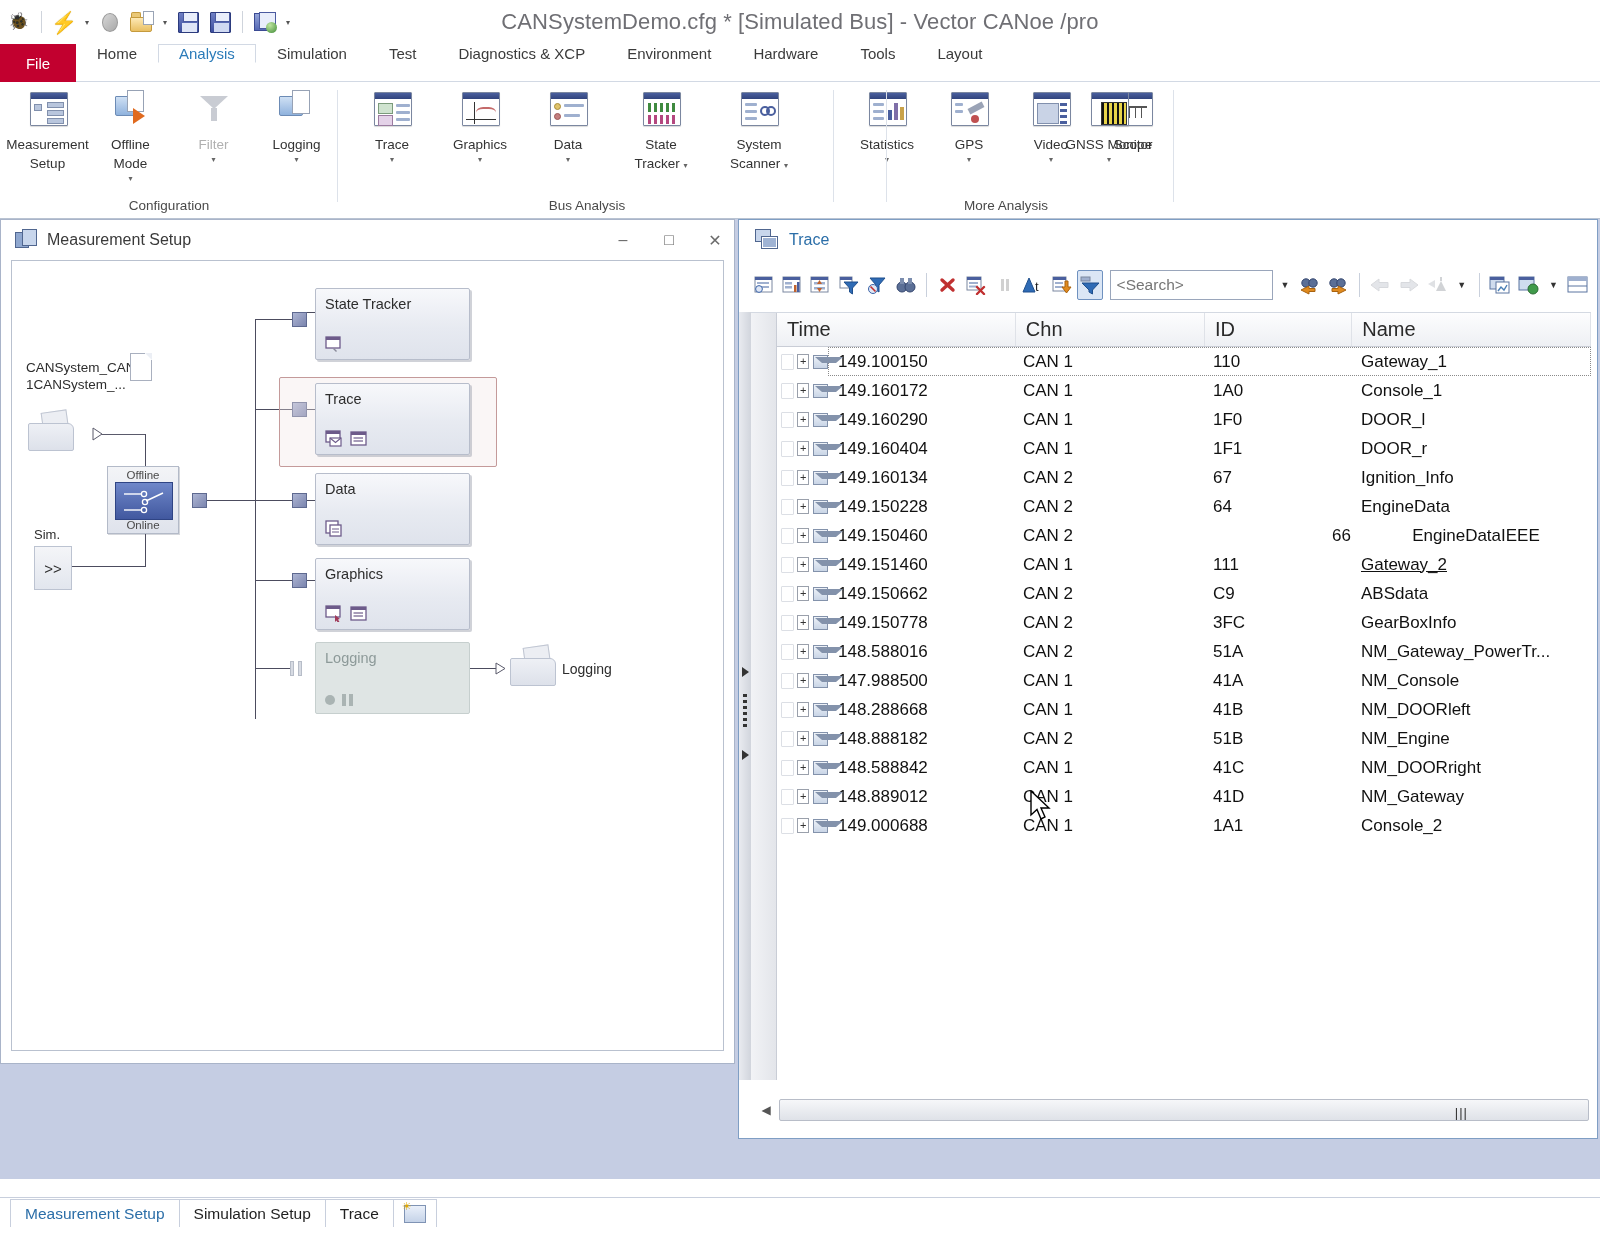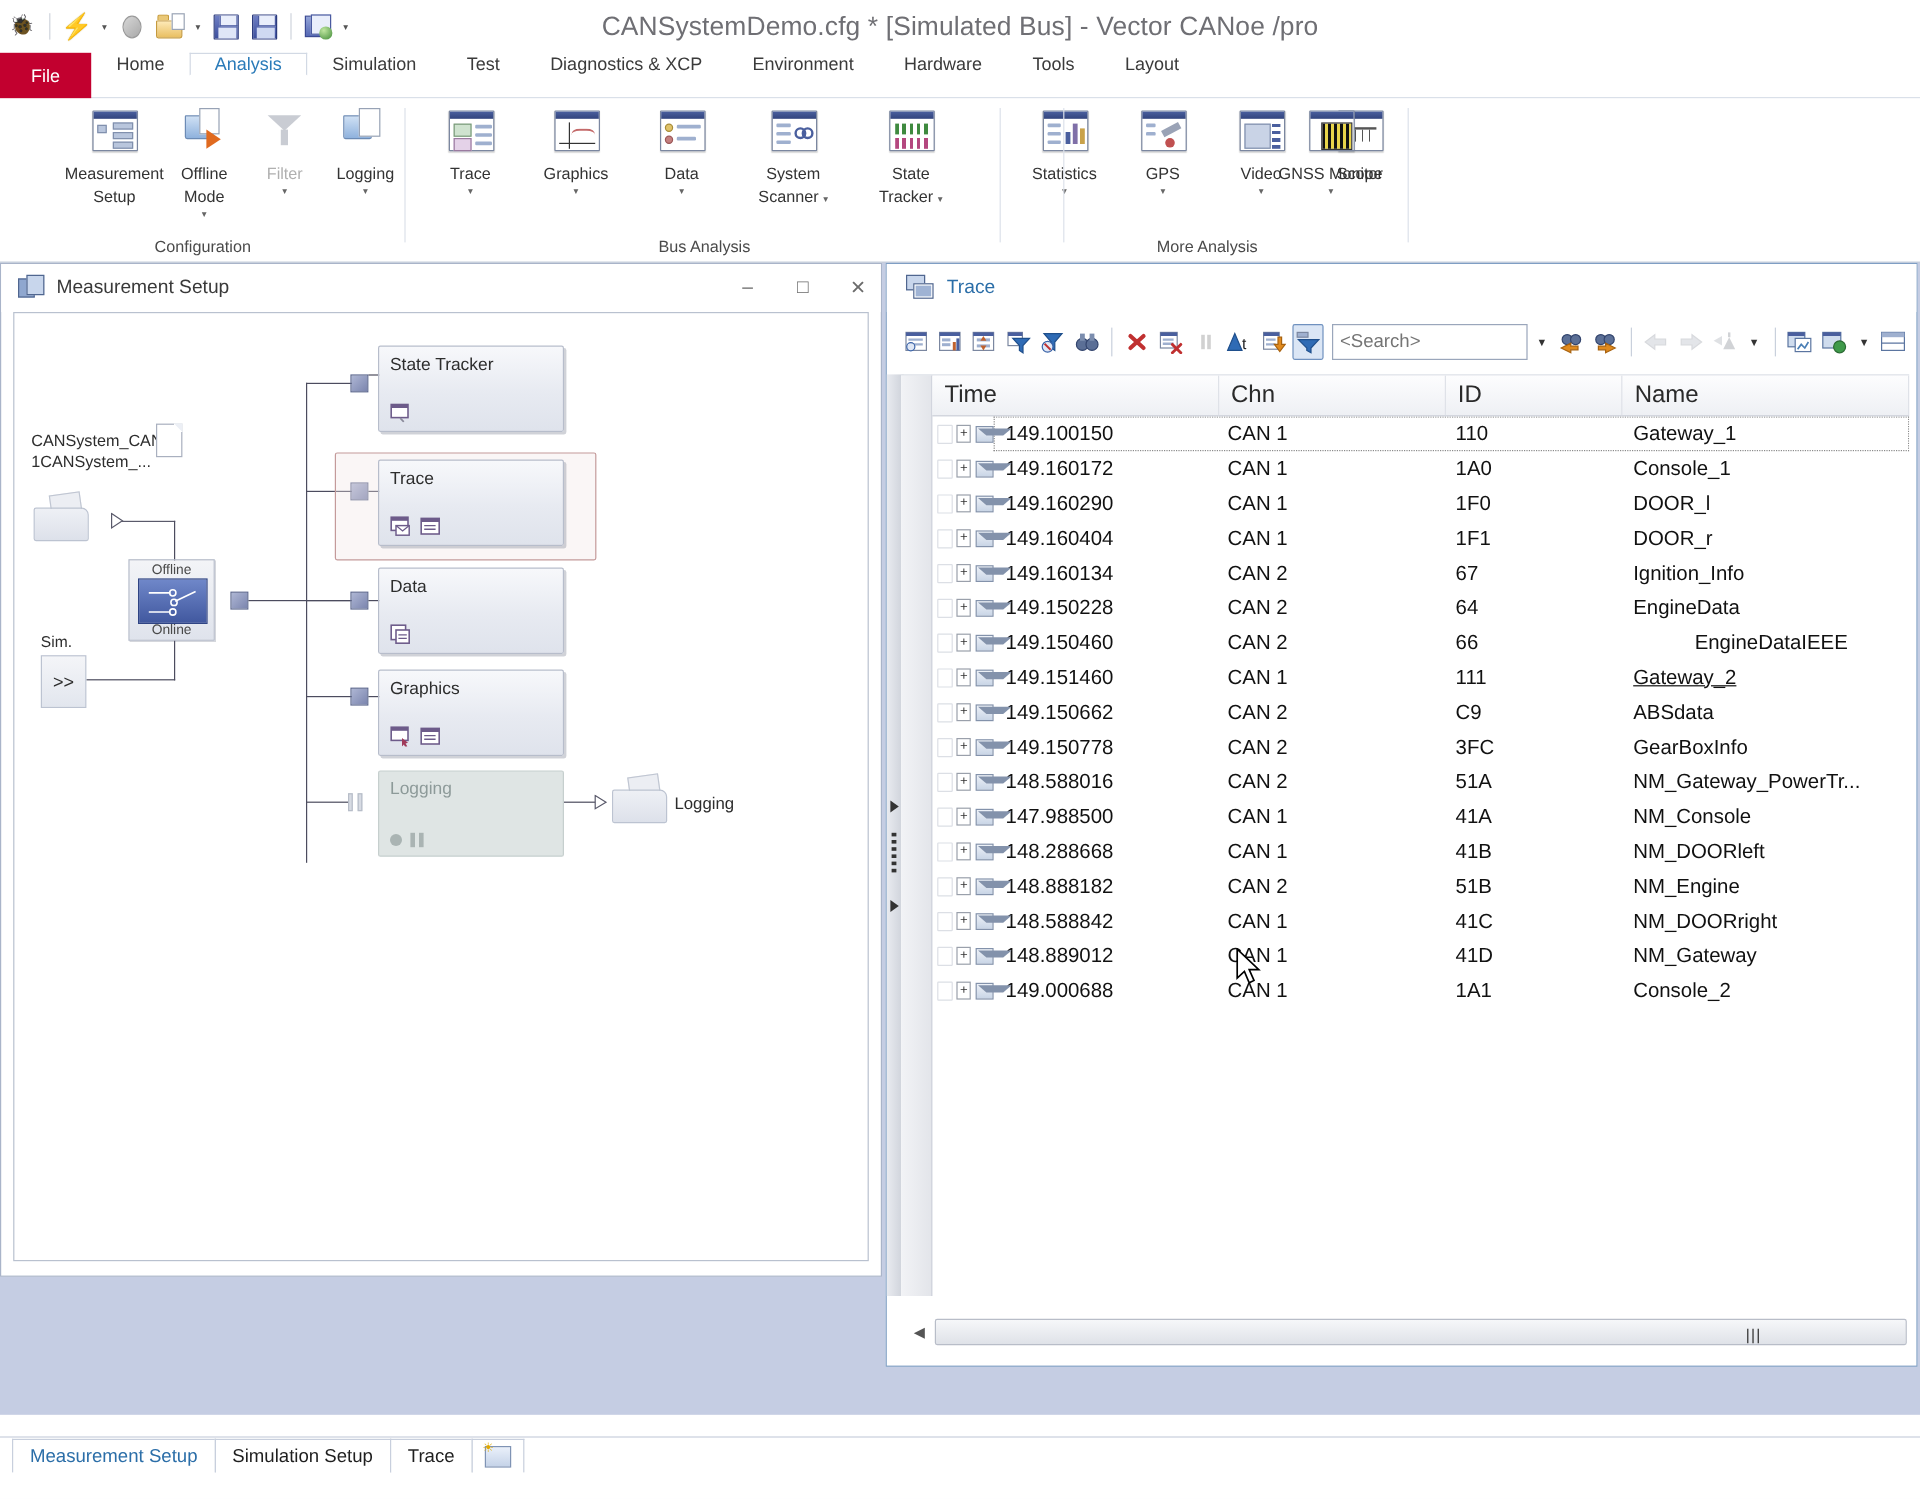--- a/index.html
+++ b/index.html
@@ -210,21 +210,21 @@
         <div class="tab">Environment</div>
         <div class="tab">Hardware</div>
         <div class="tab">Tools</div>
         <div class="tab">Layout</div>
       </div>
   </div>
 
   <div class="ribbon">
 
     <div class="rgroup" style="left:0; width:338px;">
-      <div class="items" style="padding-left:6px;margin-left:48px;">
+      <div class="items" style="padding-left:6px;">
         <div class="rbtn">
           <span class="glyph">
             <span class="wicon">
                 <span class="in">
               <span class="sq" style="left:0;top:2px;width:8px;height:7px;"></span>
               <span class="sq" style="left:13px;top:0px;width:17px;height:6px;"></span>
               <span class="sq" style="left:13px;top:8px;width:17px;height:6px;"></span>
               <span class="sq" style="left:13px;top:16px;width:17px;height:6px;"></span>
             </span>
               </span>
@@ -304,45 +304,45 @@
             </span>
               </span>
           </span>
           <span class="lab">Data</span>
           <span class="arr">▾</span>
         </div>
         <div class="rbtn wide">
           <span class="glyph">
             <span class="wicon">
                 <span class="in">
+              <span style="position:absolute;left:1px;top:1px;width:28px;height:9px;background:repeating-linear-gradient(90deg,#3f8a3f 0 3px,transparent 3px 6px);"></span>
+              <span style="position:absolute;left:1px;top:13px;width:28px;height:9px;background:repeating-linear-gradient(90deg,#b4477f 0 3px,transparent 3px 6px);"></span>
+            </span>
+              </span>
+          </span>
+          <span class="lab">State</span>
+          <span class="lab">
+            <span>Tracker</span> <span class="arr">▾</span>
+          </span>
+        </div>
+        <div class="rbtn wide">
+          <span class="glyph">
+            <span class="wicon">
+                <span class="in">
               <span class="bar l" style="position:absolute;left:0;top:1px;width:12px;"></span>
               <span class="bar l" style="position:absolute;left:0;top:8px;width:12px;"></span>
               <span class="bar l" style="position:absolute;left:0;top:15px;width:12px;"></span>
               <span style="position:absolute;left:15px;top:4px;width:10px;height:10px;border-radius:50%;border:2px solid #4a5f9e;"></span>
               <span style="position:absolute;left:21px;top:4px;width:10px;height:10px;border-radius:50%;border:2px solid #4a5f9e;"></span>
             </span>
               </span>
           </span>
           <span class="lab">System</span>
           <span class="lab">
             <span>Scanner</span> <span class="arr">▾</span>
-          </span>
-        </div>
-        <div class="rbtn wide">
-          <span class="glyph">
-            <span class="wicon">
-                <span class="in">
-              <span style="position:absolute;left:1px;top:1px;width:28px;height:9px;background:repeating-linear-gradient(90deg,#3f8a3f 0 3px,transparent 3px 6px);"></span>
-              <span style="position:absolute;left:1px;top:13px;width:28px;height:9px;background:repeating-linear-gradient(90deg,#b4477f 0 3px,transparent 3px 6px);"></span>
-            </span>
-              </span>
-          </span>
-          <span class="lab">State</span>
-          <span class="lab">
-            <span>Tracker</span> <span class="arr">▾</span>
           </span>
         </div>
       </div>
       <div class="gname">Bus Analysis</div>
       <div class="vline"></div>
     </div>
 
     <div class="rgroup" style="left:836px; width:338px;">
       <div class="items" style="padding-left:10px;">
         <div class="rbtn">
@@ -845,21 +845,21 @@
                 <span class="cell" style="width: 240px;">EngineData</span>
               </span>
             </div>
             <div class="row">
               <span class="chk"></span>
               <span class="exp">+</span>
               <span class="msg"></span>
               <span class="cells">
                 <span class="cell" style="width: 185px;">149.150460</span>
                 <span class="cell" style="width: 190px;">CAN 2</span>
-                <span class="cell" style="width: 148px;">66</span>
+                <span class="cell" style="width: 148px; text-align: right;">66</span>
                 <span class="cell" style="width: 240px; text-align: center;">EngineDataIEEE</span>
               </span>
             </div>
             <div class="row">
               <span class="chk"></span>
               <span class="exp">+</span>
               <span class="msg"></span>
               <span class="cells">
                 <span class="cell" style="width: 185px;">149.151460</span>
                 <span class="cell" style="width: 190px;">CAN 1</span>

